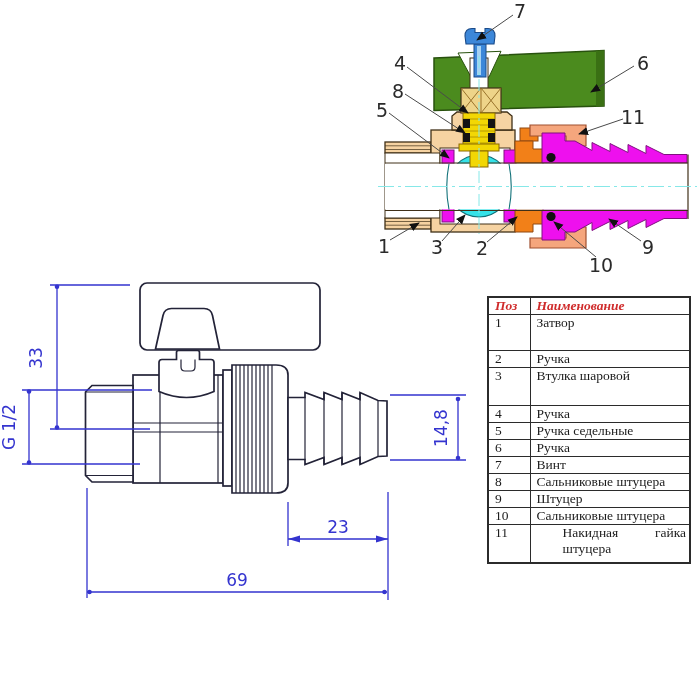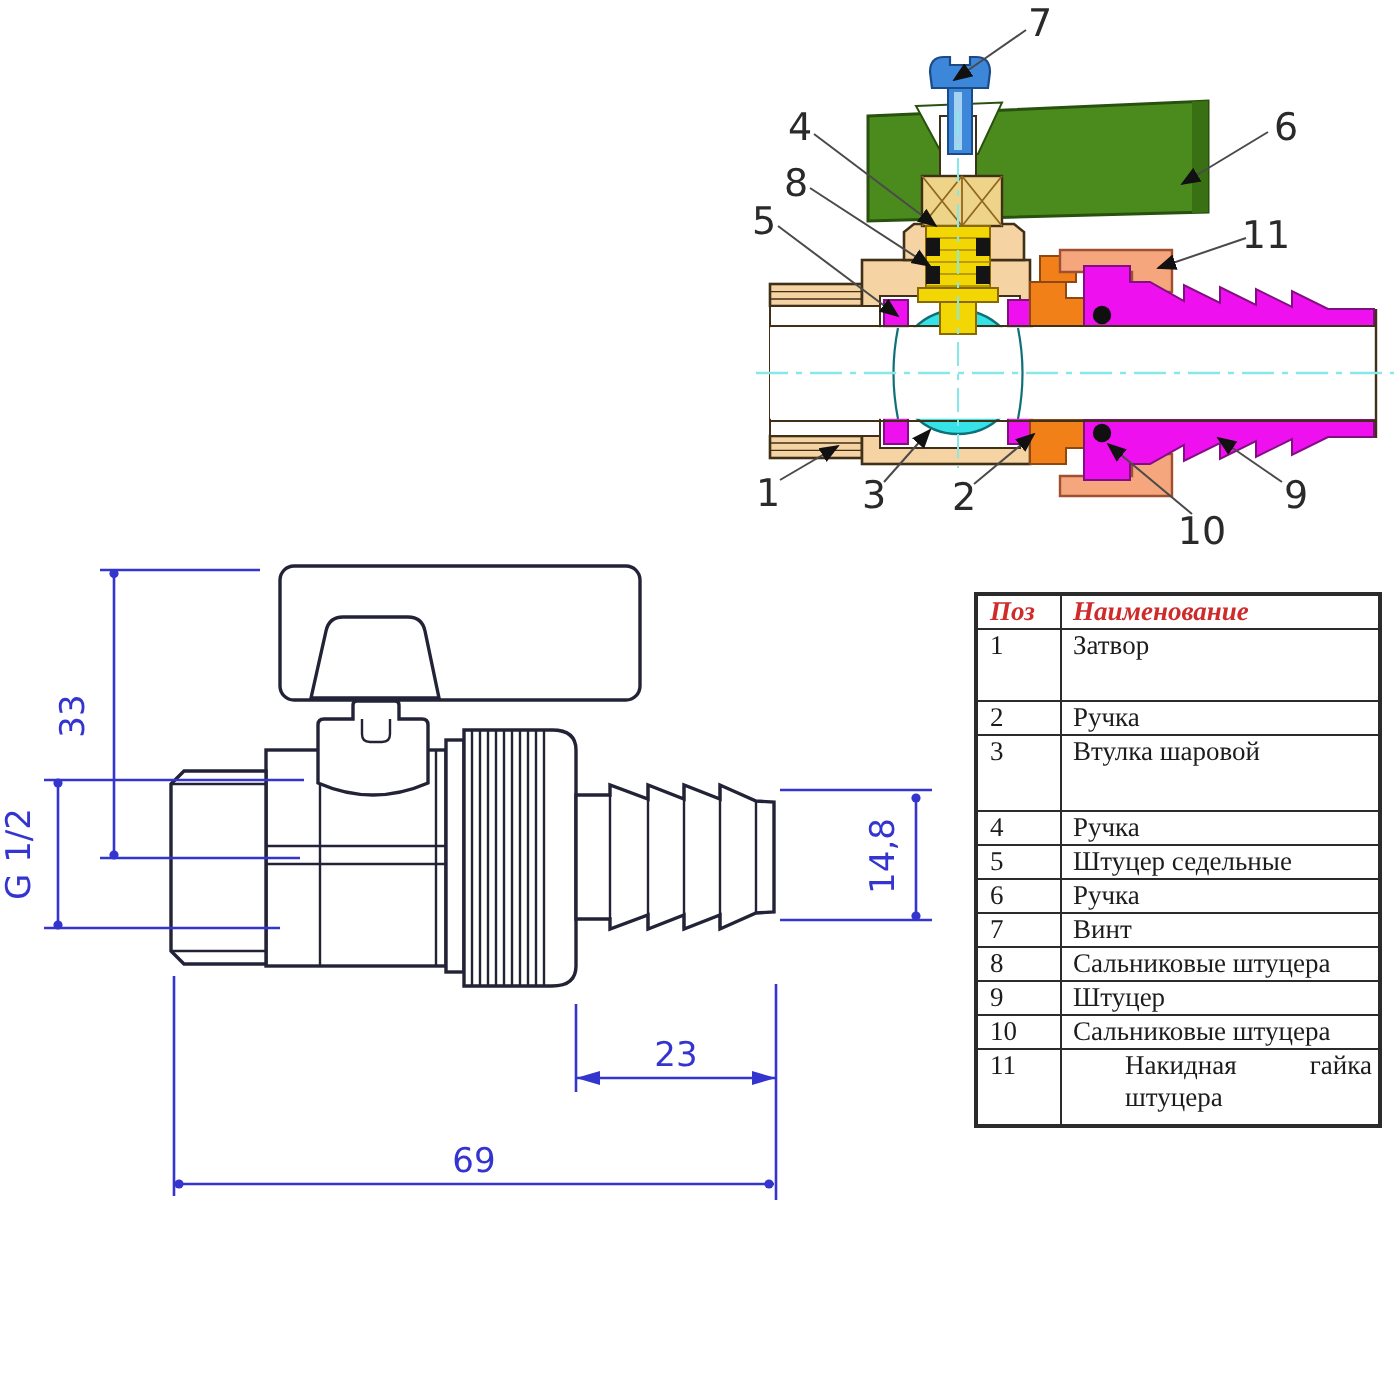--- a/index.html
+++ b/index.html
@@ -213,21 +213,21 @@
           <tr>
             <td class="c-pos">3</td>
             <td class="c-name">Втулка шаровой</td>
           </tr>
           <tr>
             <td class="c-pos">4</td>
             <td class="c-name">Ручка</td>
           </tr>
           <tr>
             <td class="c-pos">5</td>
-            <td class="c-name">Штуцер седельные</td>
+            <td class="c-name">Ручка седельные</td>
           </tr>
           <tr>
             <td class="c-pos">6</td>
             <td class="c-name">Ручка</td>
           </tr>
           <tr>
             <td class="c-pos">7</td>
             <td class="c-name">Винт</td>
           </tr>
           <tr>

